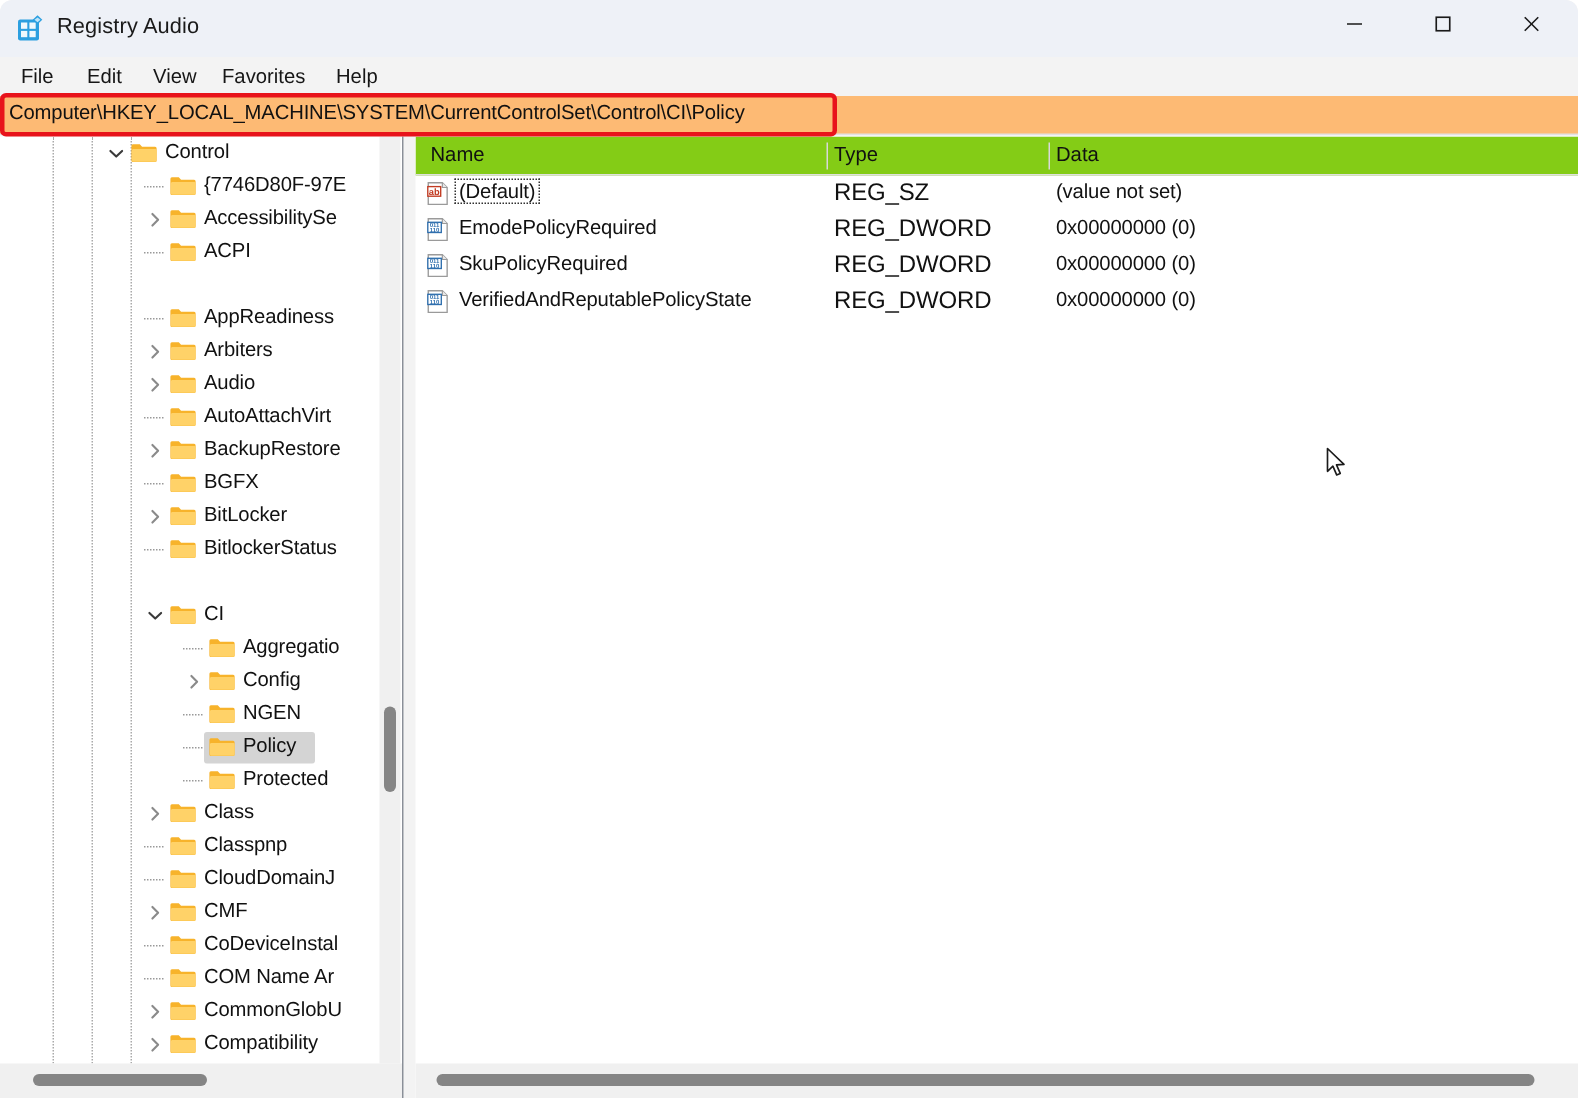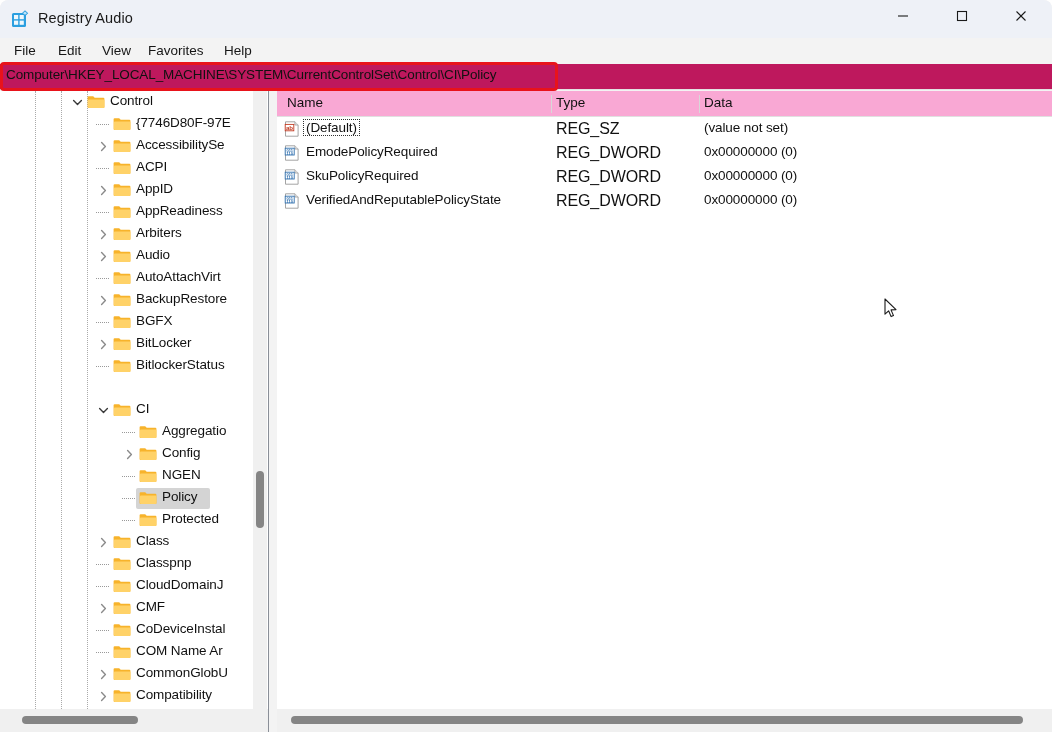--- a/index.html
+++ b/index.html
@@ -78,21 +78,21 @@
     padding: 2px 6px;
     white-space: nowrap;
   }
 
   
   #addressbar-wrap {
     position: absolute;
     left: 0; top: 64px;
     width: 1052px;
     height: 26px;
-    background: #be185d;
+    background: #fdba74;
     border-bottom: 1px solid #e2e2e2;
   }
   #addressbar {
     position: absolute;
     left: 6px; top: 3px;
     font-size: 13.5px;
     color: #111111;
     white-space: nowrap;
     letter-spacing: -0.1px;
   }
@@ -222,21 +222,21 @@
     width: 775px;
     height: 641px;
     background: #ffffff;
     overflow: hidden;
   }
 
   #list-header {
     position: absolute;
     left: 0; top: 0;
     width: 775px; height: 26px;
-    background: #f9a8d4;
+    background: #84cc16;
     border-bottom: 1px solid #e0e0e0;
   }
   .col-head {
     position: absolute;
     top: 4px;
     font-size: 13.5px;
     color: #111111;
   }
   .col-sep {
     position: absolute;
@@ -405,32 +405,20 @@
             <div class="tlabel">AccessibilitySe</div>
           </div>
           <div class="tnode" style="left: 95px; top: 66px; width: 174px;">
             <div class="stub"></div>
             <div class="folder"><svg width="18" height="14" viewBox="0 0 18 14">
                 <path d="M0.6 2.2 a1 1 0 0 1 1-1 h4.6 l1.5 1.6 h8.7 a1 1 0 0 1 1 1 v8.2 a1 1 0 0 1 -1 1 h-14.8 a1 1 0 0 1 -1 -1 z" fill="#f7b32b"></path>
                 <path d="M1.9 4.4 h14.6 a0.9 0.9 0 0 1 0.9 0.9 v6.7 a0.9 0.9 0 0 1 -0.9 0.9 h-14.6 a0.9 0.9 0 0 1 -0.9 -0.9 v-6.7 a0.9 0.9 0 0 1 0.9 -0.9 z" fill="#ffd268"></path>
               </svg></div>
             <div class="tlabel">ACPI</div>
           </div>
-          <div class="tnode" style="left: 95px; top: 88px; width: 174px;">
-            <div class="chev">
-              <svg width="11" height="11" viewBox="0 0 11 11">
-                <path d="M3.6 1.6 L7.4 5.5 L3.6 9.4" fill="none" stroke="#8a8a8a" stroke-width="1.4" stroke-linecap="round" stroke-linejoin="round"></path>
-              </svg>
-            </div>
-            <div class="folder"><svg width="18" height="14" viewBox="0 0 18 14">
-                <path d="M0.6 2.2 a1 1 0 0 1 1-1 h4.6 l1.5 1.6 h8.7 a1 1 0 0 1 1 1 v8.2 a1 1 0 0 1 -1 1 h-14.8 a1 1 0 0 1 -1 -1 z" fill="#f7b32b"></path>
-                <path d="M1.9 4.4 h14.6 a0.9 0.9 0 0 1 0.9 0.9 v6.7 a0.9 0.9 0 0 1 -0.9 0.9 h-14.6 a0.9 0.9 0 0 1 -0.9 -0.9 v-6.7 a0.9 0.9 0 0 1 0.9 -0.9 z" fill="#ffd268"></path>
-              </svg></div>
-            <div class="tlabel">AppID</div>
-          </div>
           <div class="tnode" style="left: 95px; top: 110px; width: 174px;">
             <div class="stub"></div>
             <div class="folder"><svg width="18" height="14" viewBox="0 0 18 14">
                 <path d="M0.6 2.2 a1 1 0 0 1 1-1 h4.6 l1.5 1.6 h8.7 a1 1 0 0 1 1 1 v8.2 a1 1 0 0 1 -1 1 h-14.8 a1 1 0 0 1 -1 -1 z" fill="#f7b32b"></path>
                 <path d="M1.9 4.4 h14.6 a0.9 0.9 0 0 1 0.9 0.9 v6.7 a0.9 0.9 0 0 1 -0.9 0.9 h-14.6 a0.9 0.9 0 0 1 -0.9 -0.9 v-6.7 a0.9 0.9 0 0 1 0.9 -0.9 z" fill="#ffd268"></path>
               </svg></div>
             <div class="tlabel">AppReadiness</div>
           </div>
           <div class="tnode" style="left: 95px; top: 132px; width: 174px;">
             <div class="chev">

